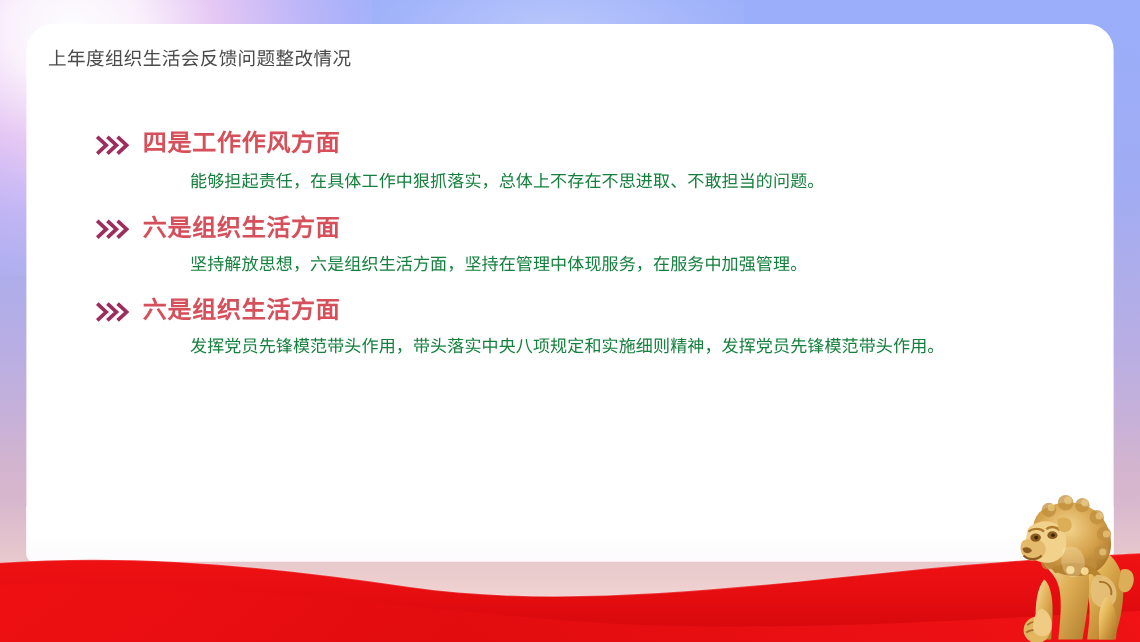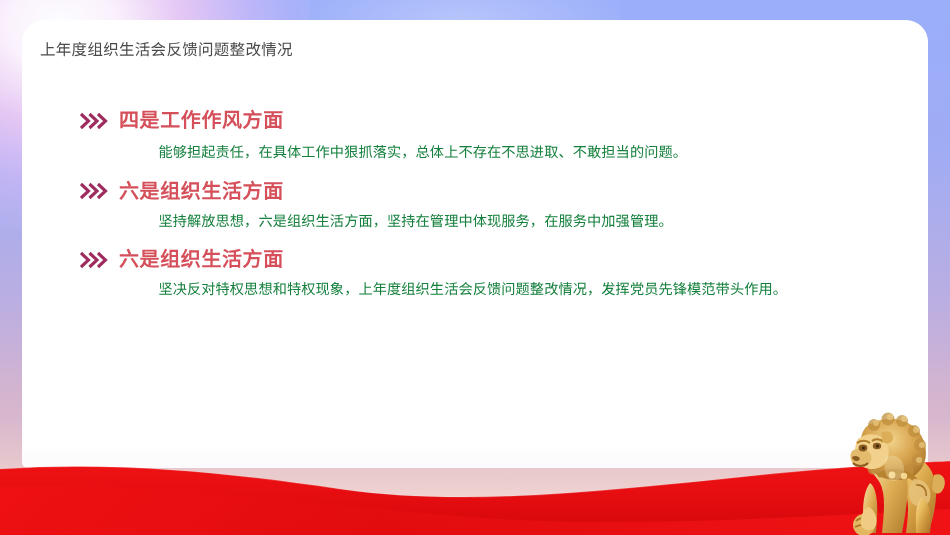--- a/index.html
+++ b/index.html
@@ -216,21 +216,21 @@
         <div class="section-head">
           <span class="chevrons">
             <svg width="30" height="18" viewBox="0 0 30 18" aria-hidden="true">
               <path d="M1 2 L8.5 9 L1 16" fill="none" stroke="currentColor" stroke-width="3.1"></path>
               <path d="M9.5 2 L17 9 L9.5 16" fill="none" stroke="currentColor" stroke-width="3.1"></path>
               <path d="M18 2 L25.5 9 L18 16" fill="none" stroke="currentColor" stroke-width="3.1"></path>
             </svg>
           </span>
           <span class="section-title">六是组织生活方面</span>
         </div>
-        <div class="section-body">坚决反对特权思想和特权现象，上年度组织生活会反馈问题整改情况，发挥党员先锋模范带头作用。</div>
+        <div class="section-body">发挥党员先锋模范带头作用，带头落实中央八项规定和实施细则精神，发挥党员先锋模范带头作用。</div>
       </div>
 
     </div>
 
     <div class="card-fade"></div>
   </div>
 
   <div class="wave-wrap">
     <svg viewBox="0 0 950 110" preserveAspectRatio="none" aria-hidden="true">
       <defs>

